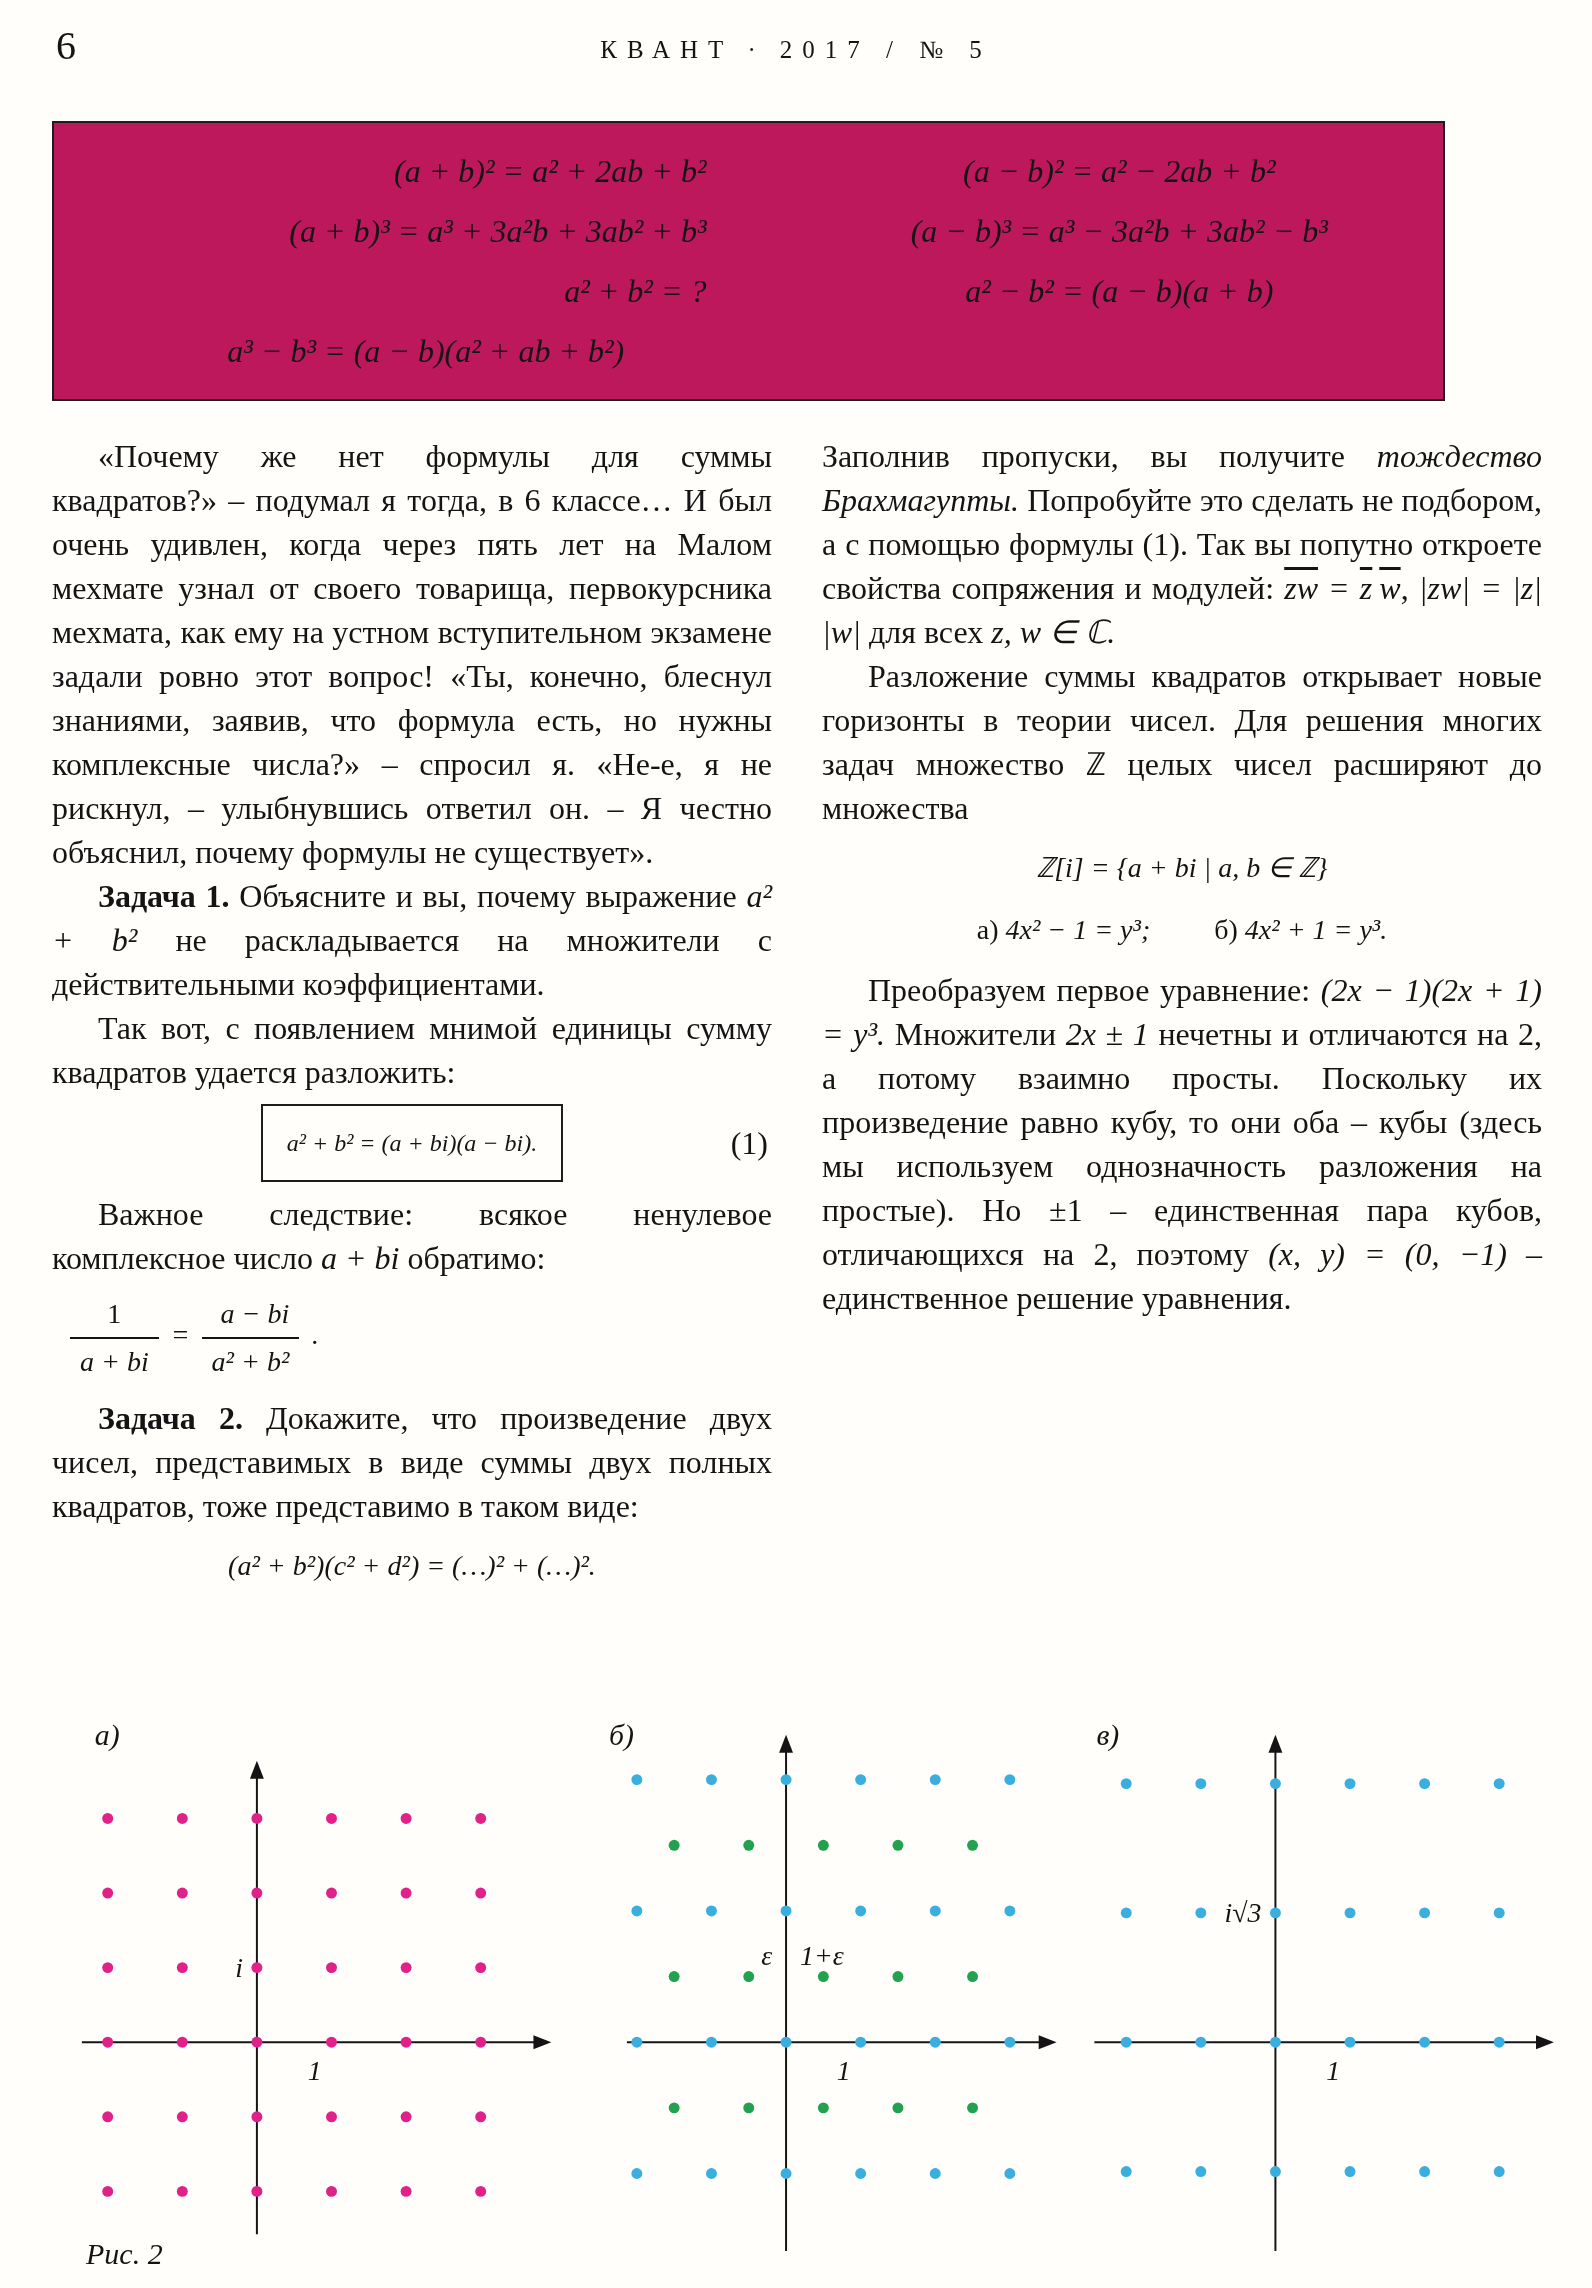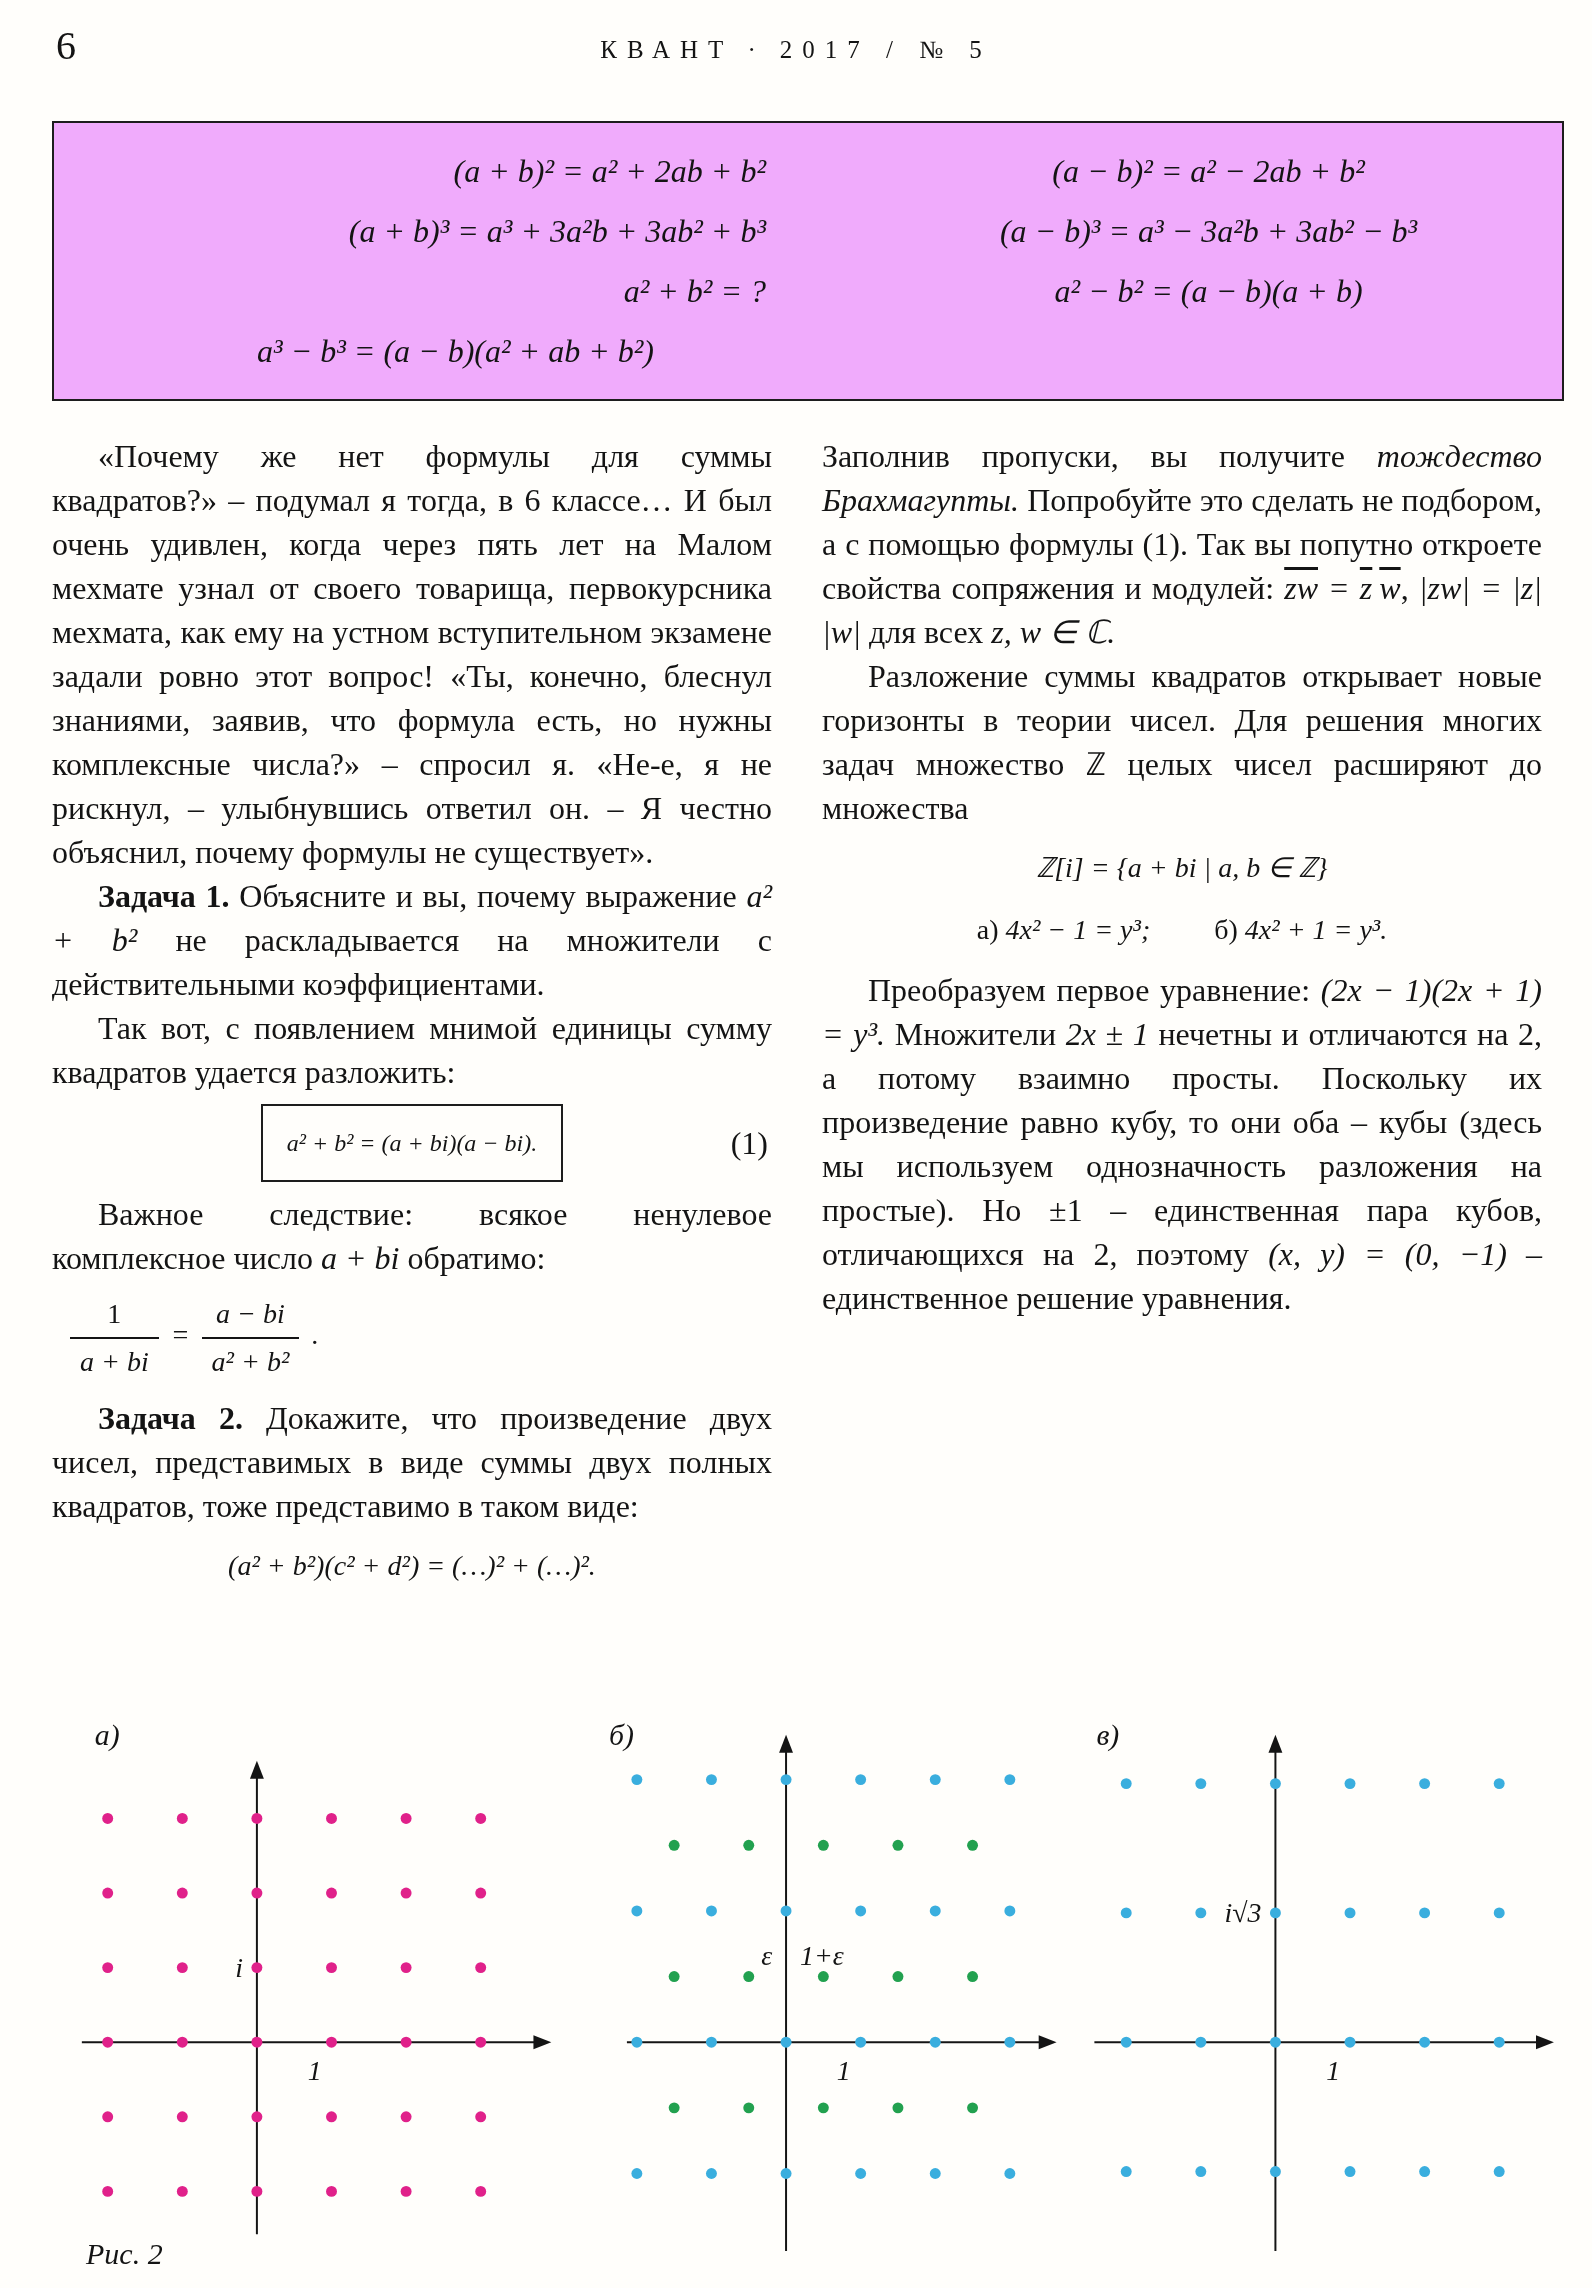--- a/index.html
+++ b/index.html
@@ -3,31 +3,31 @@
 <meta charset="utf-8">
 <style>
   html,body{margin:0;padding:0;}
   body{width:1592px;height:2289px;background:#f3f3f1;font-family:"Liberation Serif",serif;color:#141414;}
   .page{position:relative;width:1592px;height:2289px;background:#fffefb;overflow:hidden;}
   
   .page-num{position:absolute;left:56px;top:22px;font-size:40px;}
   .journal-line{position:absolute;top:36px;left:0;width:100%;text-align:center;font-weight:normal;font-size:25px;letter-spacing:10px;}
   .journal-line .sep{padding:0 14px;}
   
-  .formula-box{position:absolute;left:52px;top:121px;width:1512px;border:2px solid #1d1d1d;display:grid;grid-template-columns:1fr 1fr;padding:18px 1px;background:#f0abfc;box-sizing:border-box;}
+  .formula-box{position:absolute;left:52px;top:121px;width:1393px;border:2px solid #1d1d1d;display:grid;grid-template-columns:1fr 1fr;padding:18px 1px;background:#be185d;box-sizing:border-box;}
   .fcell{font-style:italic;font-size:32px;line-height:60px;white-space:nowrap;}
   .fl{text-align:right;padding-right:42px;}
   .fr{text-align:center;padding-left:48px;}
   
   .col{position:absolute;top:434px;width:720px;font-size:32px;line-height:44px;text-align:justify;hyphens:auto;font-family:Liberation Serif, serif;}
   .col-left{left:52px;}
   .col-right{left:822px;}
   p{margin:0;}
   .ind{text-indent:46px;}
-  .m{font-style:italic;}
+  .m{font-style:italic;text-align:right;}
   b.lead{font-weight:bold;}
   .ovl{font-style:italic;text-decoration:overline;}
   .spc{margin-left:7px;}
   
   .display-eq{text-align:center;margin:14px 0;font-size:28px;line-height:48px;}
   .display-left{text-align:left;margin-left:6px;}
   .eq-row{position:relative;display:flex;align-items:center;justify-content:center;margin:16px 0;height:66px;}
   .eq-boxed{border:2px solid #1d1d1d;padding:15px 24px;font-style:italic;font-size:24px;white-space:nowrap;}
   .eq-num{position:absolute;right:4px;font-size:32px;}
   .frac{display:inline-block;vertical-align:middle;text-align:center;margin:0 12px;line-height:40px;}

